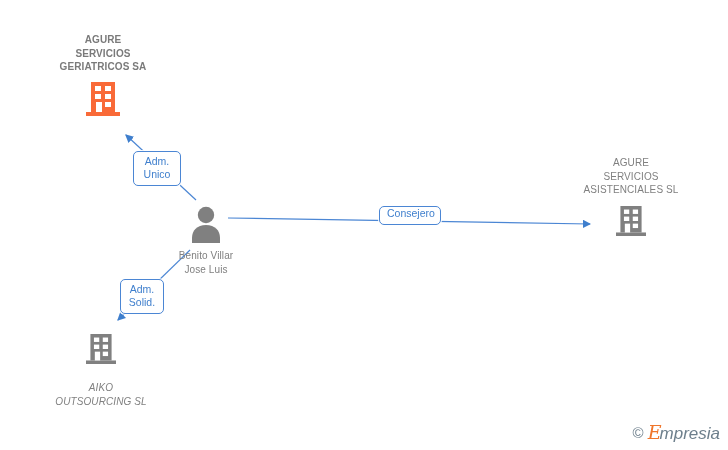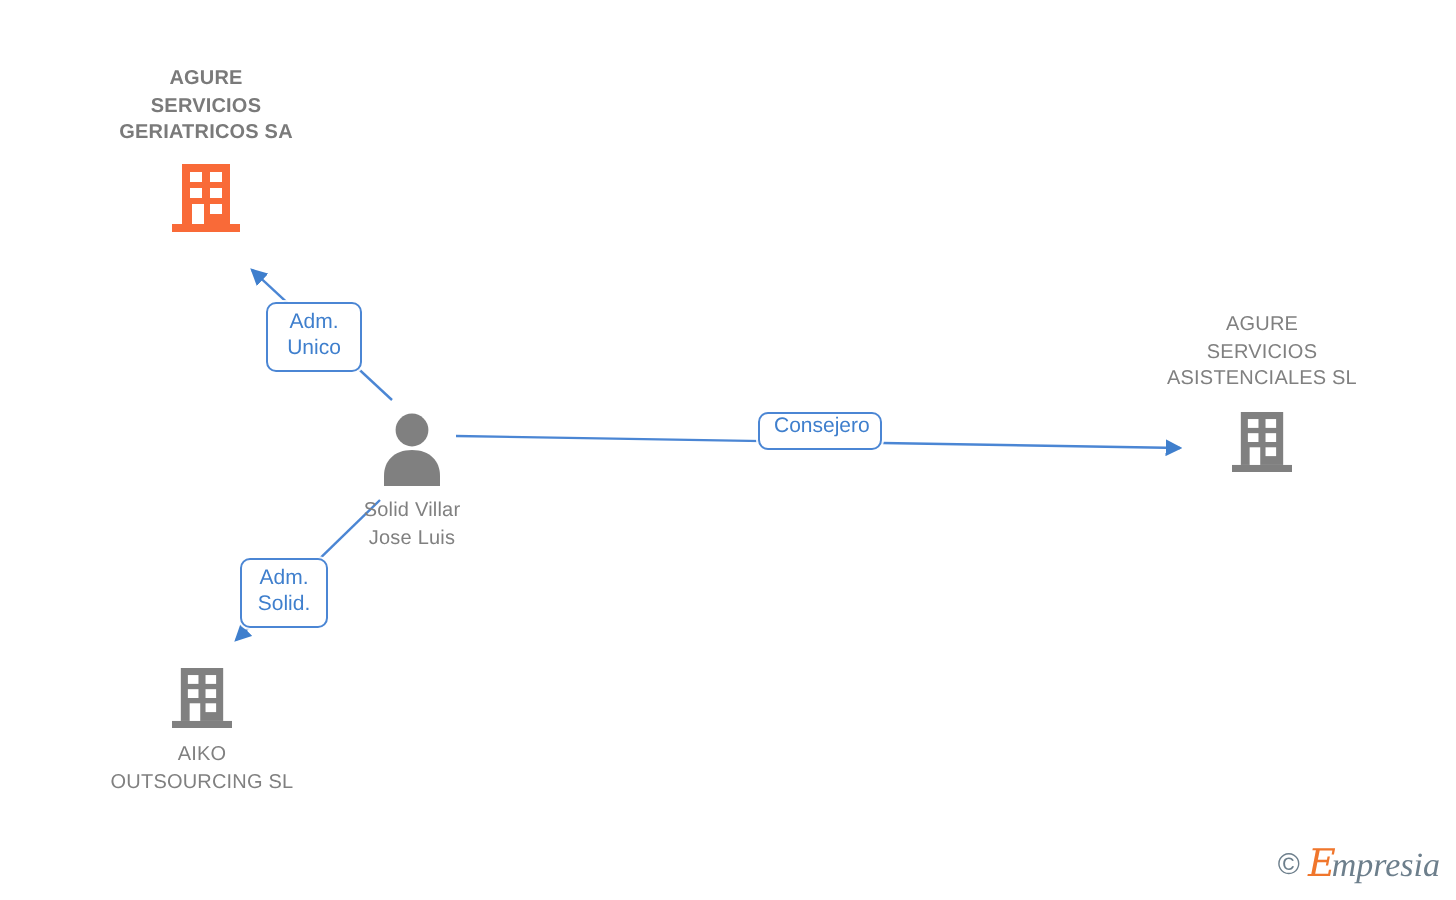--- a/index.html
+++ b/index.html
@@ -62,21 +62,21 @@
     top: 156px;
     width: 140px;
   }
   #node-agure-asistenciales .node-icon { margin-top: 8px; }
 
   #node-aiko {
     left: 31px;
     top: 333px;
     width: 140px;
   }
-  #node-aiko .node-label { margin-top: 6px; }
+  #node-aiko .node-label { margin-top: 16px; font-style: italic; }
 
   
   #node-person {
     left: 136px;
     top: 205px;
     width: 140px;
   }
   #node-person .node-label { margin-top: 6px; }
 
   
@@ -130,21 +130,21 @@
   }
   #watermark .wm-e {
     font-family: "DejaVu Serif", serif;
     font-style: italic;
     font-size: 19px;
     color: #f0762c;
     line-height: 1;
     margin-right: -2px;
   }
   #watermark .wm-rest {
-    font-family: Liberation Serif, serif;
+    font-family: Liberation Sans, sans-serif;
     font-style: italic;
     font-size: 17px;
     color: #6d7f8c;
     line-height: 1;
   }
 </style>
 </head>
 <body>
 
 <div id="canvas">
@@ -186,21 +186,21 @@
   <div class="rel-box" id="rel-adm-unico">Adm.
 Unico</div>
 
   <div class="node" id="node-person">
     <svg class="node-icon" width="34" height="38" viewBox="0 0 34 38" xmlns="http://www.w3.org/2000/svg">
       <g fill="#808080">
         <circle cx="17" cy="10" r="8.2"></circle>
         <path d="M17,20 C26,20 31,25.5 31,33 L31,38 L3,38 L3,33 C3,25.5 8,20 17,20 Z"></path>
       </g>
     </svg>
-    <div class="node-label">Solid Villar
+    <div class="node-label">Benito Villar
 Jose Luis</div>
   </div>
 
   <div class="rel-box" id="rel-consejero">Consejero</div>
 
   <div class="rel-box" id="rel-adm-solid">Adm.
 Solid.</div>
 
   <div class="node" id="node-agure-asistenciales">
     <div class="node-label">AGURE

